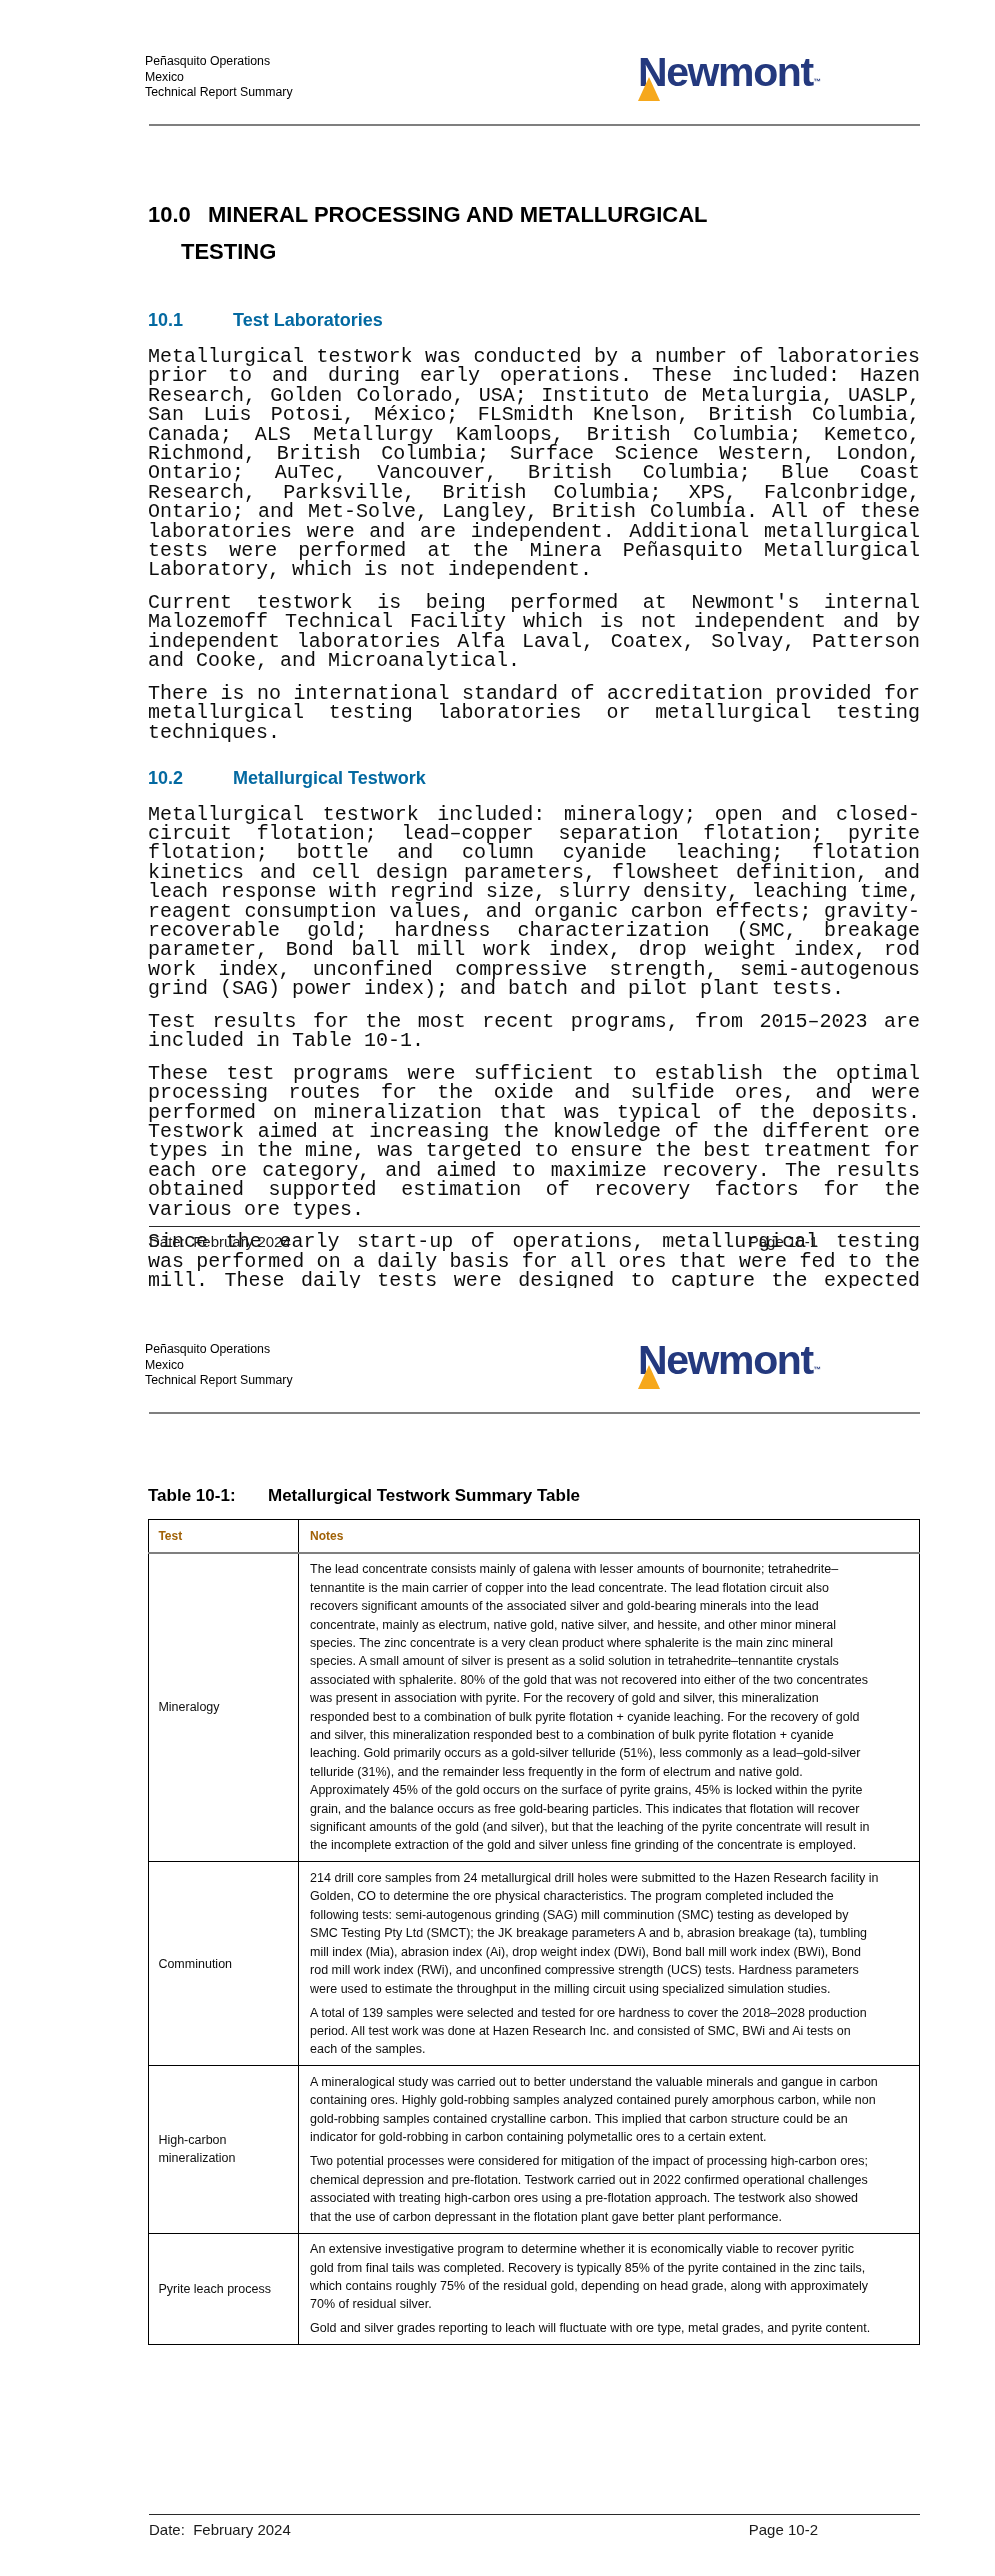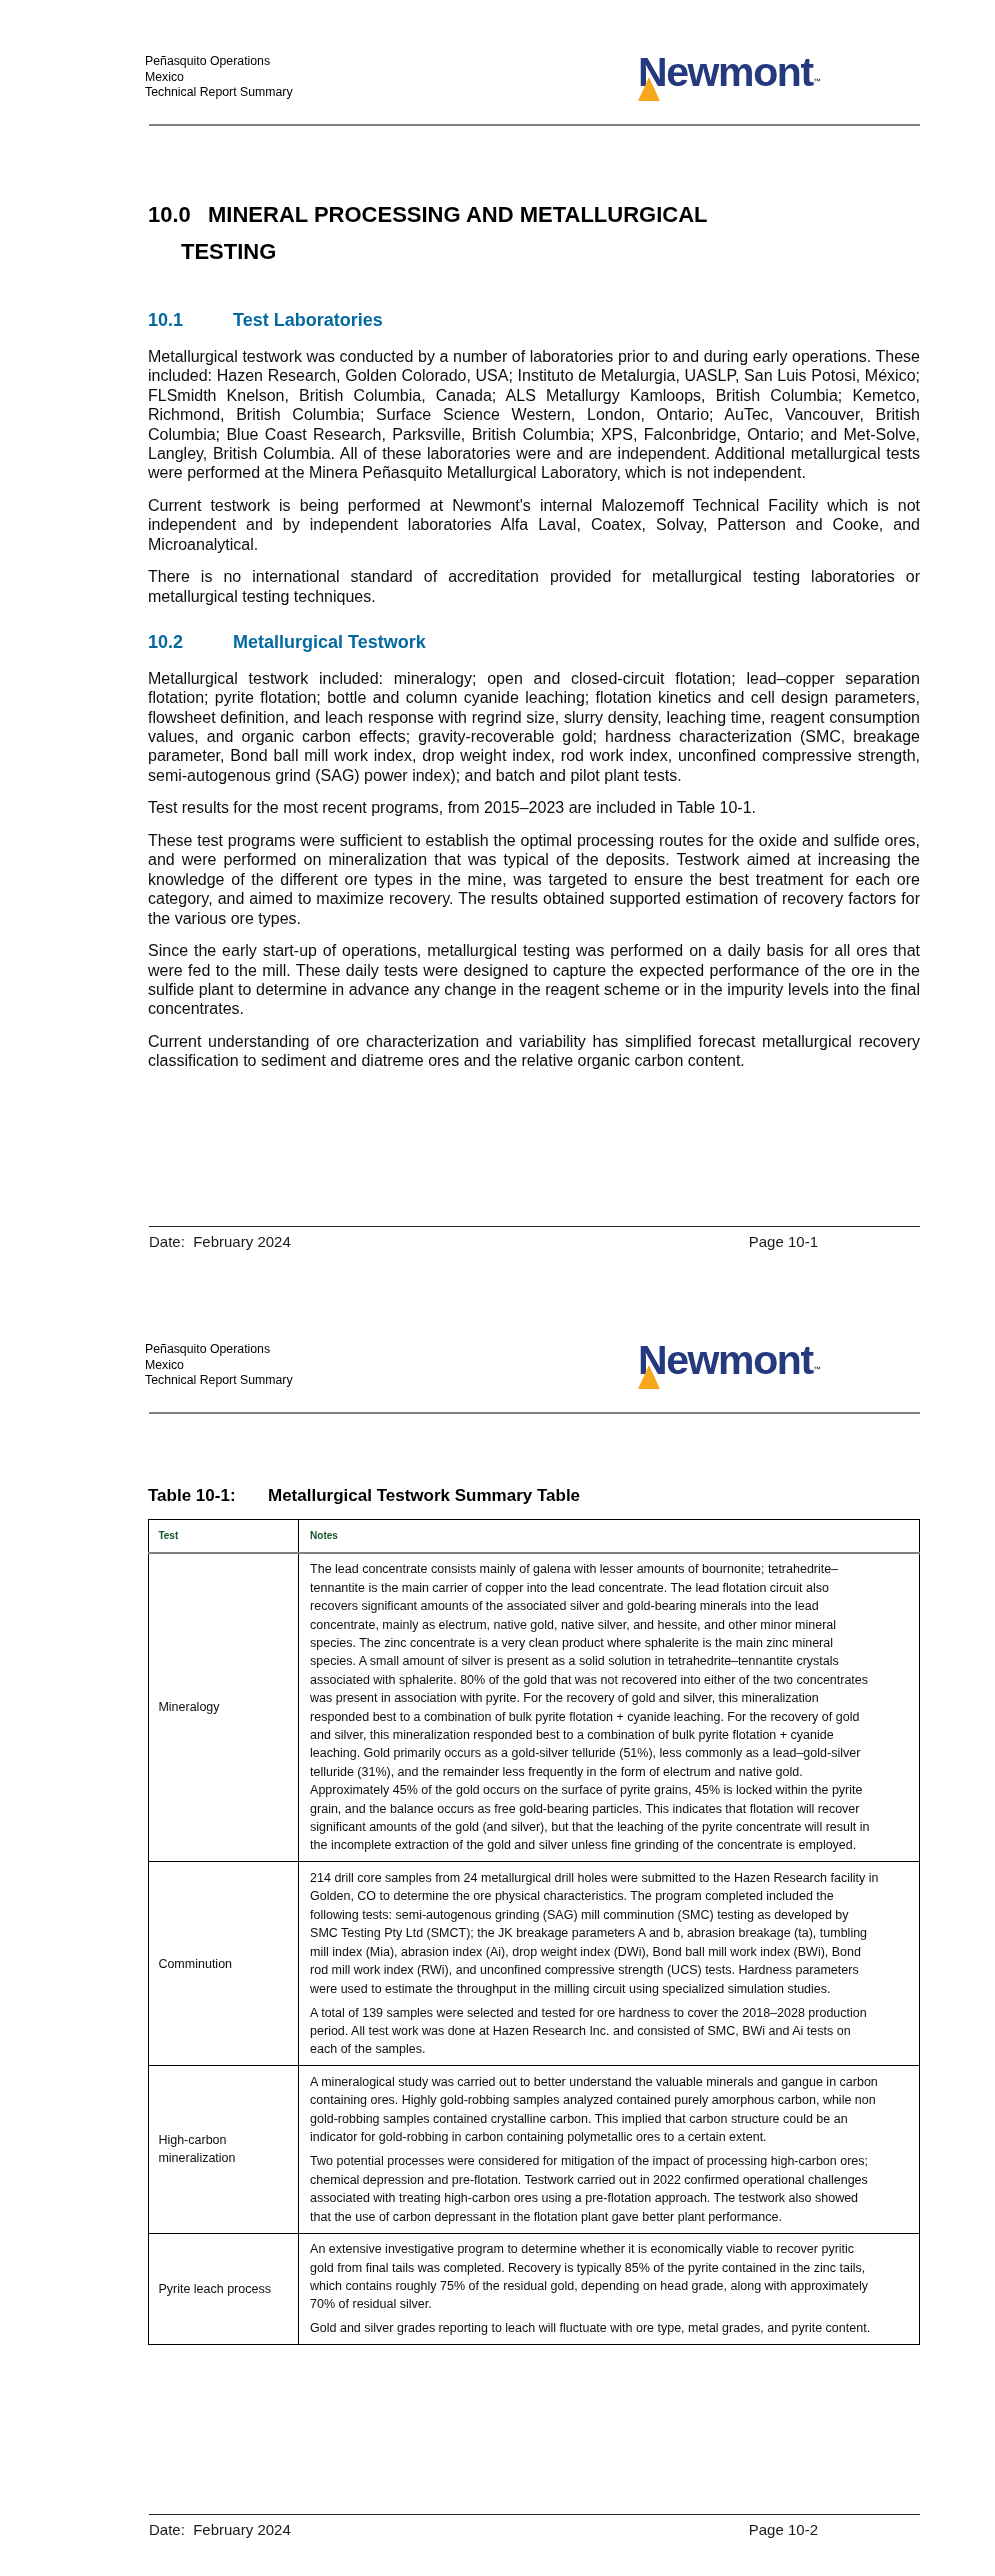--- a/index.html
+++ b/index.html
@@ -29,28 +29,28 @@
   .content{position:absolute;left:148px;width:772px;}
   .c1{top:192px;}
   .c2{top:198px;}
 
   .h1{font-size:22px;font-weight:bold;line-height:37px;margin:4px 0 40px 0;color:#000;}
   .h1-num{display:inline-block;width:60px;}
   .h1-cont{margin-left:33px;}
   .h2{font-size:18px;font-weight:bold;margin:25.5px 0 16px 0;color:#0369a1;}
   .h2.first{margin-top:0;}
   .h2-num{display:inline-block;width:85px;}
-  p.body{font-size:16px;line-height:19.4px;text-align:justify;margin:0 0 13.2px 0;color:#0d0d0d;}
+  p.body{font-size:20px;line-height:19.4px;text-align:justify;margin:0 0 13.2px 0;color:#0d0d0d;font-family:Liberation Mono, monospace;}
 
   
   .caption{font-size:17px;font-weight:bold;margin:0 0 13.2px 0;color:#000;}
   .cap-label{display:inline-block;width:120px;}
   table.t{border-collapse:collapse;width:772px;font-size:12.5px;line-height:18.4px;color:#0d0d0d;table-layout:fixed;}
   table.t th,table.t td{border:0.9px solid #000;text-align:left;}
-  th{font-size:10px;color:#14532d;border-bottom:2.8px double #7f7f7f !important;}
+  th{font-size:12px;color:#a16207;border-bottom:2.8px double #7f7f7f !important;}
   th.test-h{width:130px;padding:6.6px 9.4px;}
   th.notes-h{padding:6.6px 11.3px;}
   td.test{width:130px;padding:7.5px 9.4px;vertical-align:middle;}
   td.notes{padding:6.6px 40px 6.6px 11.3px;vertical-align:top;}
   td.notes p{margin:0 0 5.7px 0;}
   td.notes p:last-child{margin-bottom:0;}
 </style>
 </head>
 <body>
 

